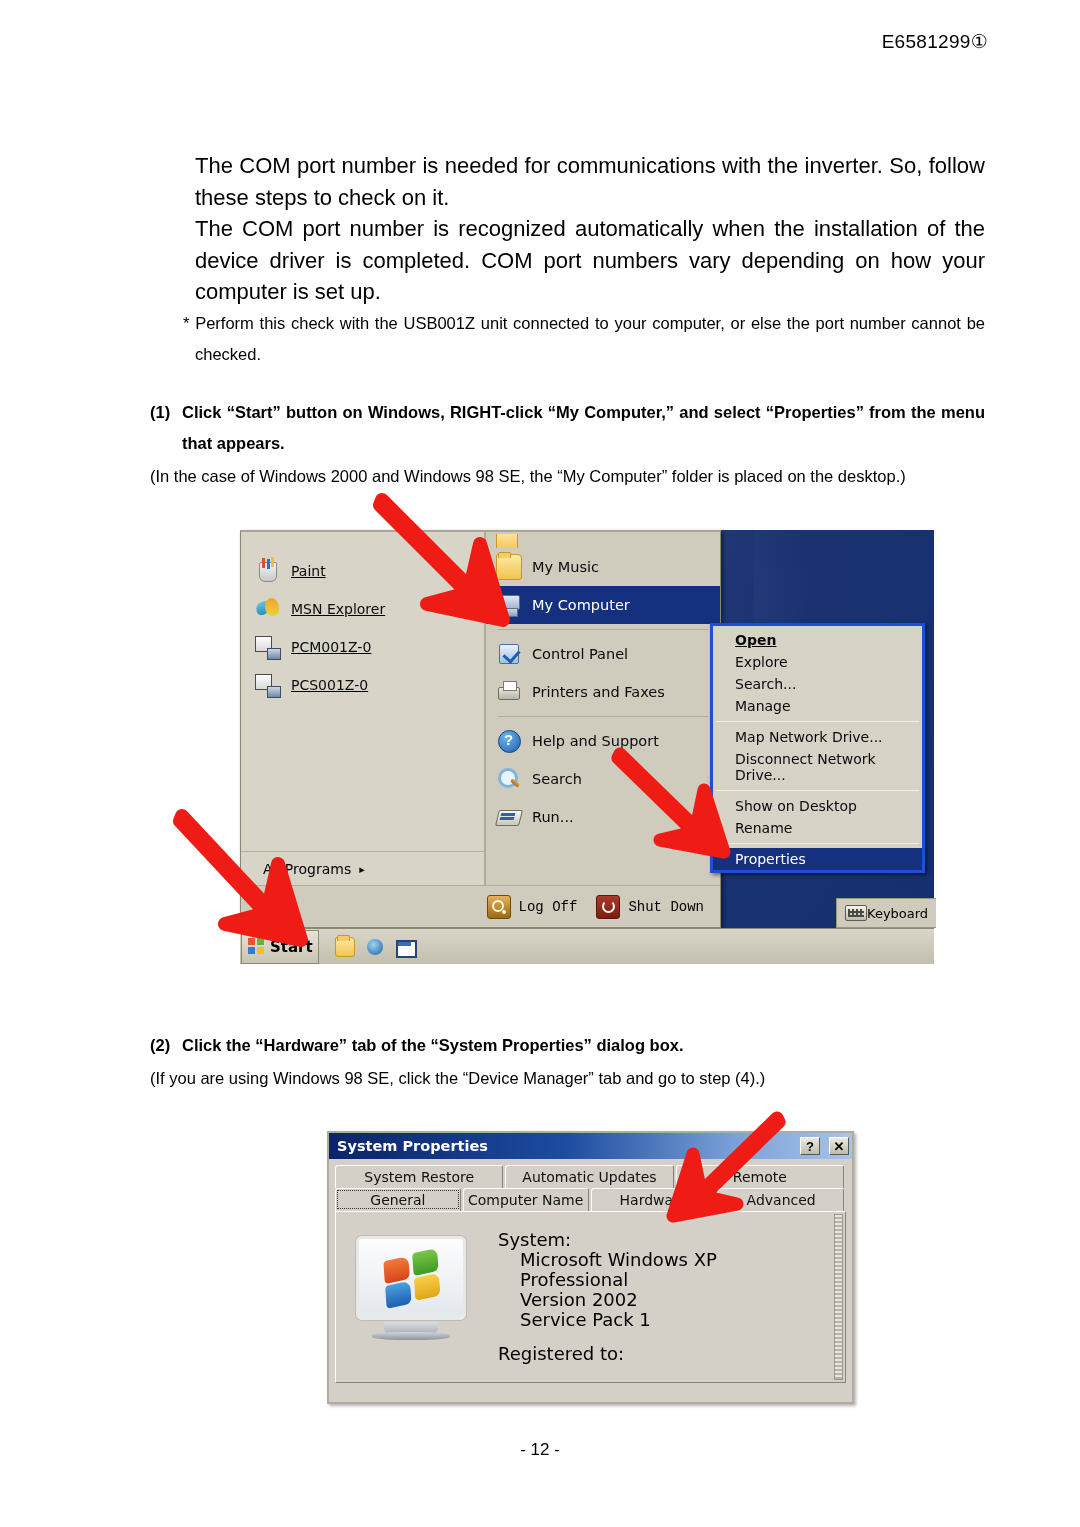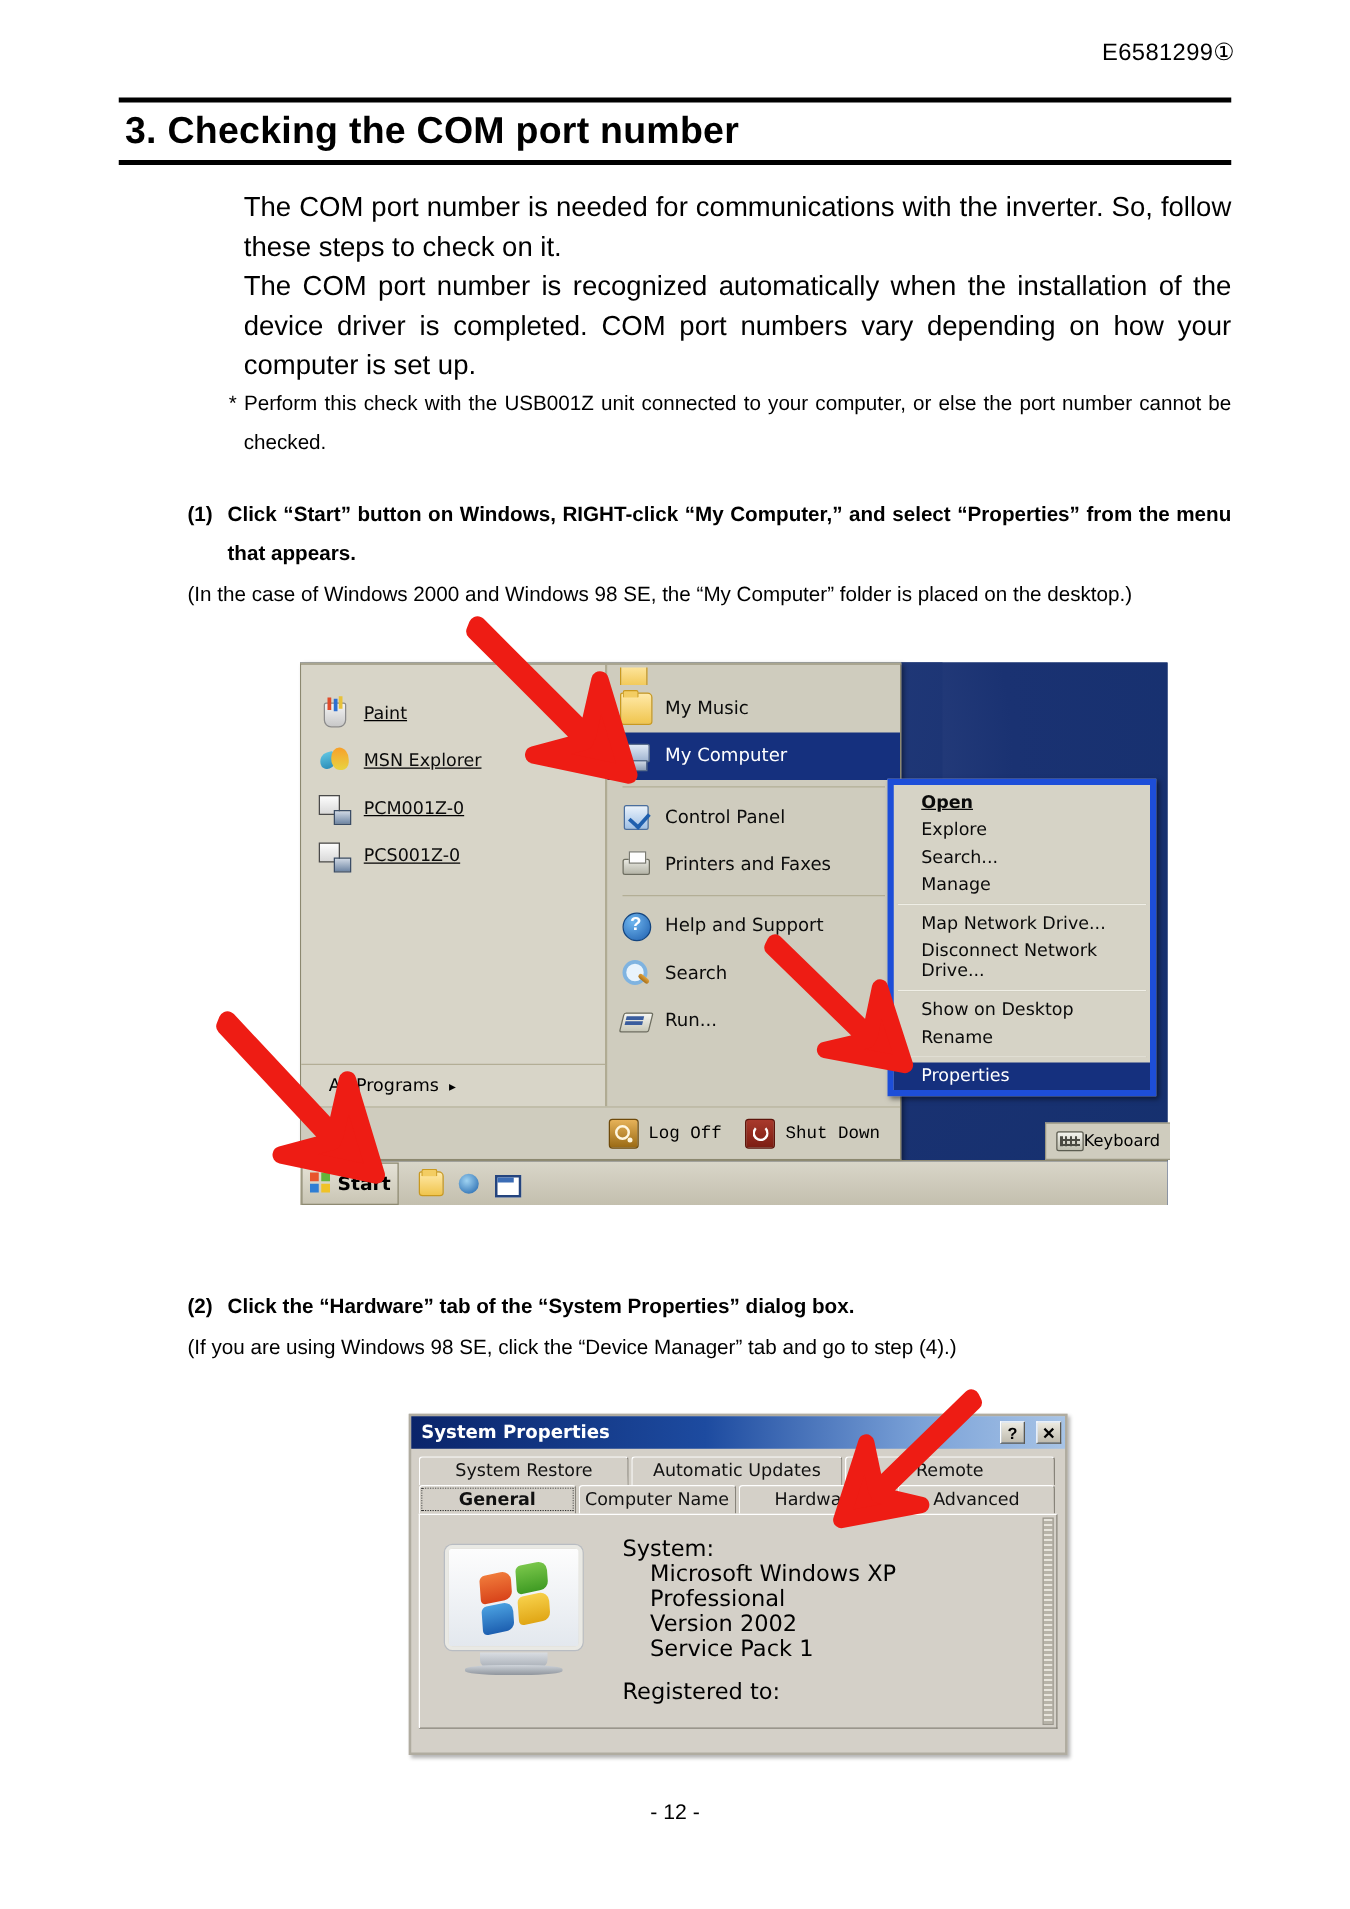--- a/index.html
+++ b/index.html
@@ -220,21 +220,21 @@
   }
   .ic-power:after{
     content:""; position:absolute; left:7px; top:6px; width:9px;height:9px;
     border:2px solid #fff; border-radius:50%; border-top-color:transparent;
   }
   .arrowglyph { font-size:11px; }
 
   
   .ctxmenu {
     position:absolute; left:470px; top:93px; width:215px;
-    background:#d6d3c6; border:5px solid #1d4ed8;
+    background:#d6d3c6; border:3px solid #1d4ed8;
     box-shadow:2px 2px 4px rgba(0,0,0,.5);
     padding:3px 0 0 0;
     font-family:"DejaVu Sans", sans-serif;
   }
   .ctx-item { padding:3px 8px 3px 22px; font-size:14px; color:#0a0a0a; }
   .ctx-item.bold { font-weight:bold; }
   .ctx-item.sel { background:#15307e; color:#fff; }
   .ctx-sep { height:1px; background:#a5a089; margin:4px 3px; border-bottom:1px solid #efeee6; }
 
   
@@ -317,21 +317,21 @@
   .tabs-wrap { padding:6px 6px 0 6px; }
   .tabrow { display:flex; gap:0; }
   .tab {
     flex:1; text-align:center; font-size:14px; color:#111;
     padding:3px 2px 3px 2px;
     background:#d4d0c8;
     border:1px solid #87837a; border-bottom:none;
     border-top-color:#fff; border-left-color:#fff;
     margin-right:2px; border-radius:3px 3px 0 0;
   }
-  .tab.active { font-weight:bold; outline:1px dotted #333; outline-offset:-3px; }
+  .tab.active { font-weight:normal; outline:1px dotted #333; outline-offset:-3px; }
   .tabpanel {
     margin:0 6px 6px 6px; height:172px;
     background:#d4d0c8; border:1px solid #87837a;
     border-top-color:#fff; border-left-color:#fff;
     position:relative; display:flex; padding:14px 10px;
   }
   .xp-monitor { width:130px; flex:none; position:relative; }
   .xp-screen {
     position:absolute; left:10px; top:10px; width:110px; height:84px;
     background:linear-gradient(#fdfdfd,#e3e8ee);
@@ -370,25 +370,20 @@
     text-align:center; font-size:17px;
   }
 </style>
 </head>
 <body>
 
 <div class="page">
 
   <div class="doc-code">E6581299①</div>
 
-  <div class="title-block">
-    <div class="rule-top"></div>
-    <div class="page-title">3. Checking the COM port number</div>
-    <div class="rule-bottom"></div>
-  </div>
 
   <div class="body-area">
     <p class="para">The COM port number is needed for communications with the inverter. So, follow these steps to check on it.</p>
     <p class="para">The COM port number is recognized automatically when the installation of the device driver is completed. COM port numbers vary depending on how your computer is set up.</p>
     <div class="hang">* Perform this check with the USB001Z unit connected to your computer, or else the port number cannot be checked.</div>
 
     <div class="step">
       <div class="step-num">(1)</div>
       <div class="step-body">
         <span class="bold">Click “Start” button on Windows, RIGHT-click “My Computer,” and select “Properties” from the menu that appears.</span>

